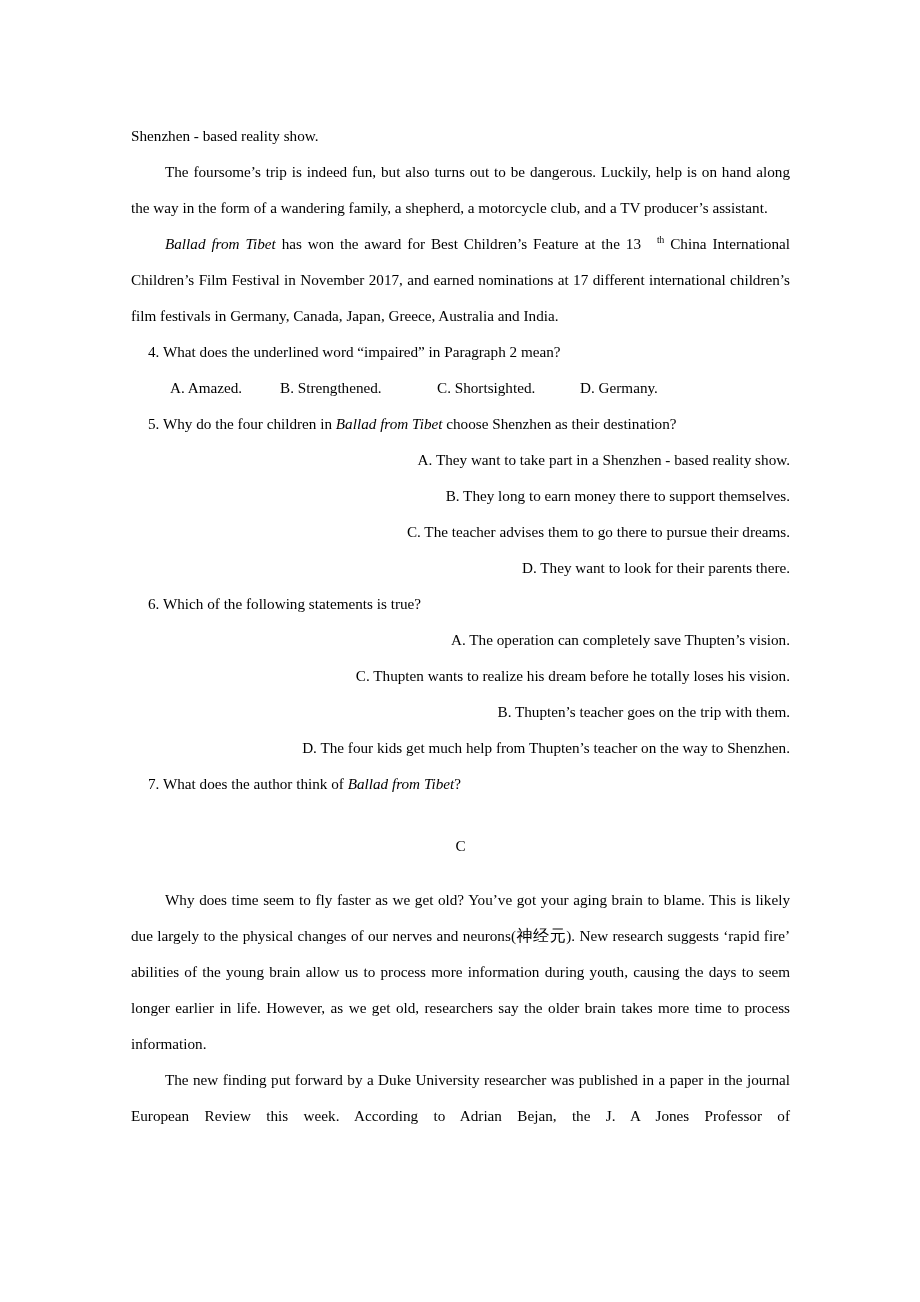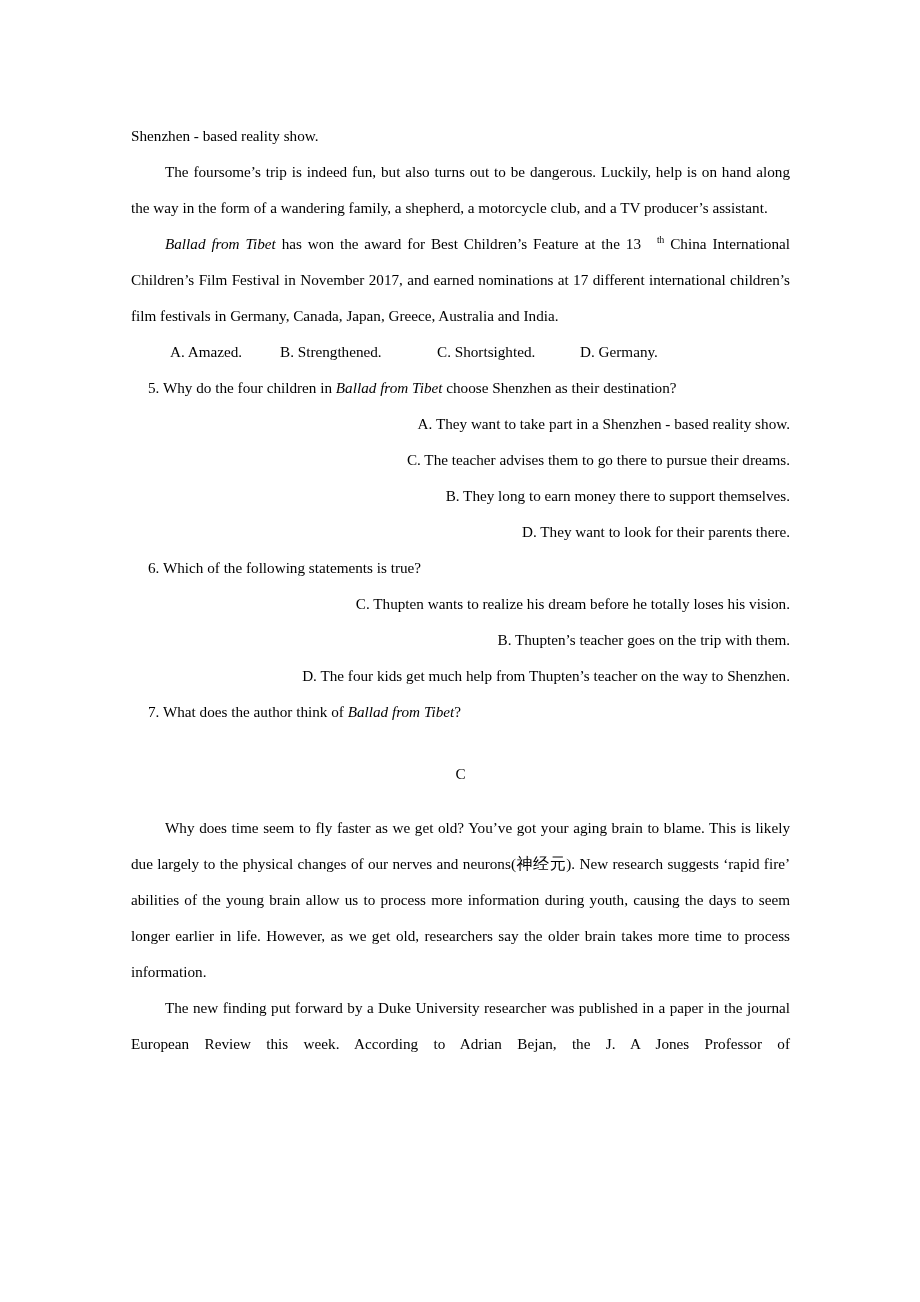--- a/index.html
+++ b/index.html
@@ -113,34 +113,36 @@
     <p class="para no-stretch">Shenzhen - based reality show.</p>
 
     <p class="para indent no-stretch">
       <span class="just-block">The foursome’s trip is indeed fun, but also turns out to be dangerous. Luckily, help is on hand along the way in the form of a wandering family, a shepherd, a motorcycle club, and a TV producer’s assistant.</span>
     </p>
 
     <p class="para indent no-stretch">
       <span class="ital">Ballad from Tibet</span><span> has won the award for Best Children’s Feature at the 13</span><sup class="ord">th</sup><span> China International Children’s Film Festival in November 2017, and earned nominations at 17 different international children’s film festivals in Germany, Canada, Japan, Greece, Australia and India.</span>
     </p>
 
+    <p class="question">4. What does the underlined word “impaired” in Paragraph 2 mean?</p>
     <div class="option-inline">
       <span class="opt" style="left:39px;">A. Amazed.</span>
       <span class="opt" style="left:149px;">B. Strengthened.</span>
       <span class="opt" style="left:306px;">C. Shortsighted.</span>
       <span class="opt" style="left:449px;">D. Germany.</span>
     </div>
 
     <p class="question"><span>5. Why do the four children in </span><span class="ital">Ballad from Tibet</span><span> choose Shenzhen as their destination?</span></p>
     <p class="option-row">A. They want to take part in a Shenzhen - based reality show.</p>
+    <p class="option-row">B. They long to earn money there to support themselves.</p>
     <p class="option-row">C. The teacher advises them to go there to pursue their dreams.</p>
-    <p class="option-row">B. They long to earn money there to support themselves.</p>
     <p class="option-row">D. They want to look for their parents there.</p>
 
     <p class="question">6. Which of the following statements is true?</p>
+    <p class="option-row">A. The operation can completely save Thupten’s vision.</p>
     <p class="option-row">C. Thupten wants to realize his dream before he totally loses his vision.</p>
     <p class="option-row">B. Thupten’s teacher goes on the trip with them.</p>
     <p class="option-row">D. The four kids get much help from Thupten’s teacher on the way to Shenzhen.</p>
 
     <p class="question"><span>7. What does the author think of </span><span class="ital">Ballad from Tibet</span><span>?</span></p>
 
     <div class="spacer-md"></div>
 
     <p class="section-letter">C</p>
 

